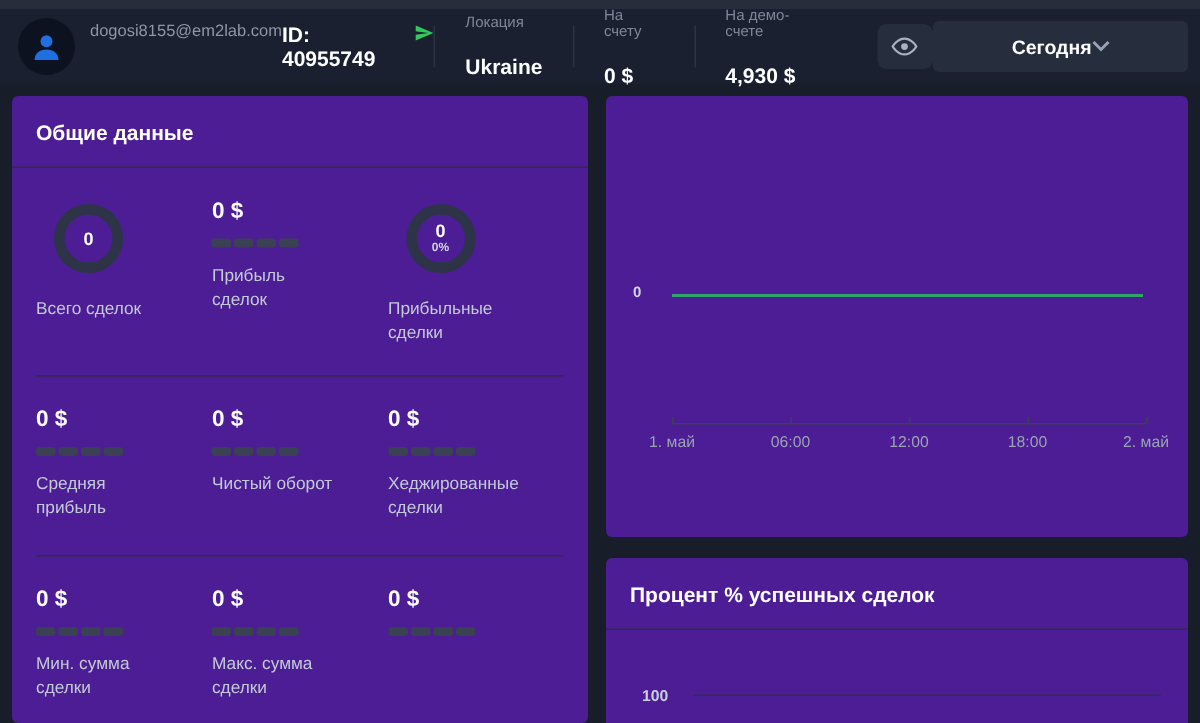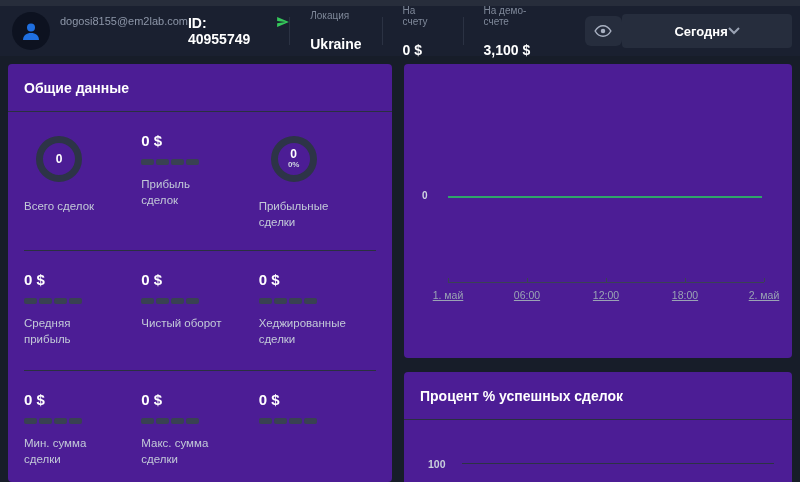--- a/index.html
+++ b/index.html
@@ -47,21 +47,21 @@
   .ph-bar{display:flex;gap:2px;margin-bottom:11px;}
   .ph-bar span{width:13px;height:6px;background:#394152;border-radius:2px;}
   .stat-label{color:#c3cad8;font-size:11.5px;line-height:1.4;white-space:pre-line;}
   
   .chart{position:relative;height:246px;}
   .ytick{position:absolute;left:18px;top:126px;color:#d0d6e2;font-size:10px;font-weight:bold;}
   .gline{position:absolute;left:44px;right:30px;top:132px;height:2px;background:#2fa56a;}
   .xaxis{position:absolute;left:44px;right:28px;top:218px;height:1px;background:#3a4254;}
   .tick{position:absolute;top:-4px;width:1px;height:4px;background:#3a4254;}
   .xlabels{position:absolute;left:44px;right:28px;top:225px;height:14px;}
-  .xlabels span{position:absolute;transform:translateX(-50%);color:#9aa3b4;font-size:10.5px;white-space:nowrap;text-decoration:underline;}
+  .xlabels span{position:absolute;transform:translateX(-50%);color:#9aa3b4;font-size:10.5px;white-space:nowrap;}
   
   .pct-chart{position:relative;height:62px;}
   .ytick100{position:absolute;left:24px;top:38px;color:#c9cfdc;font-size:10.5px;font-weight:bold;}
   .grid100{position:absolute;left:58px;right:18px;top:43px;height:1px;background:#2c3344;}
 </style>
 </head>
 <body>
 
 <div class="page">
   <div class="top-strip"></div>
@@ -91,21 +91,21 @@
 
     <div class="vdiv"></div>
     <div class="sec">
       <span class="sec-label">На счету</span>
       <span class="sec-value">0 $</span>
     </div>
 
     <div class="vdiv"></div>
     <div class="sec">
       <span class="sec-label">На демо-счете</span>
-      <span class="sec-value">3,100 $</span>
+      <span class="sec-value">4,930 $</span>
     </div>
 
     <button class="eye-btn">
       <svg width="18" height="18" viewBox="0 0 24 24" fill="none" stroke="#a9b1c2" stroke-width="2">
         <path d="M1.5 12s4-7 10.5-7 10.5 7 10.5 7-4 7-10.5 7S1.5 12 1.5 12z"></path>
         <circle cx="12" cy="12" r="3" fill="#a9b1c2" stroke="none"></circle>
       </svg>
     </button>
 
     <div class="period">

